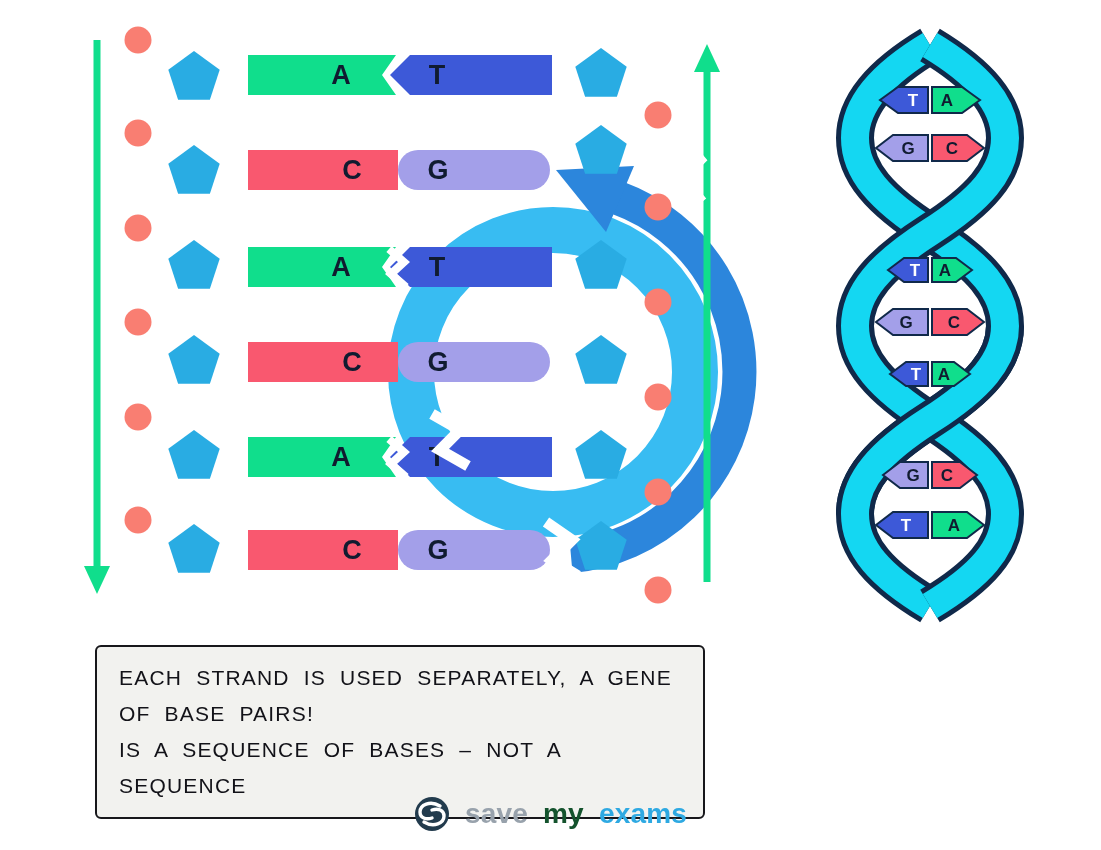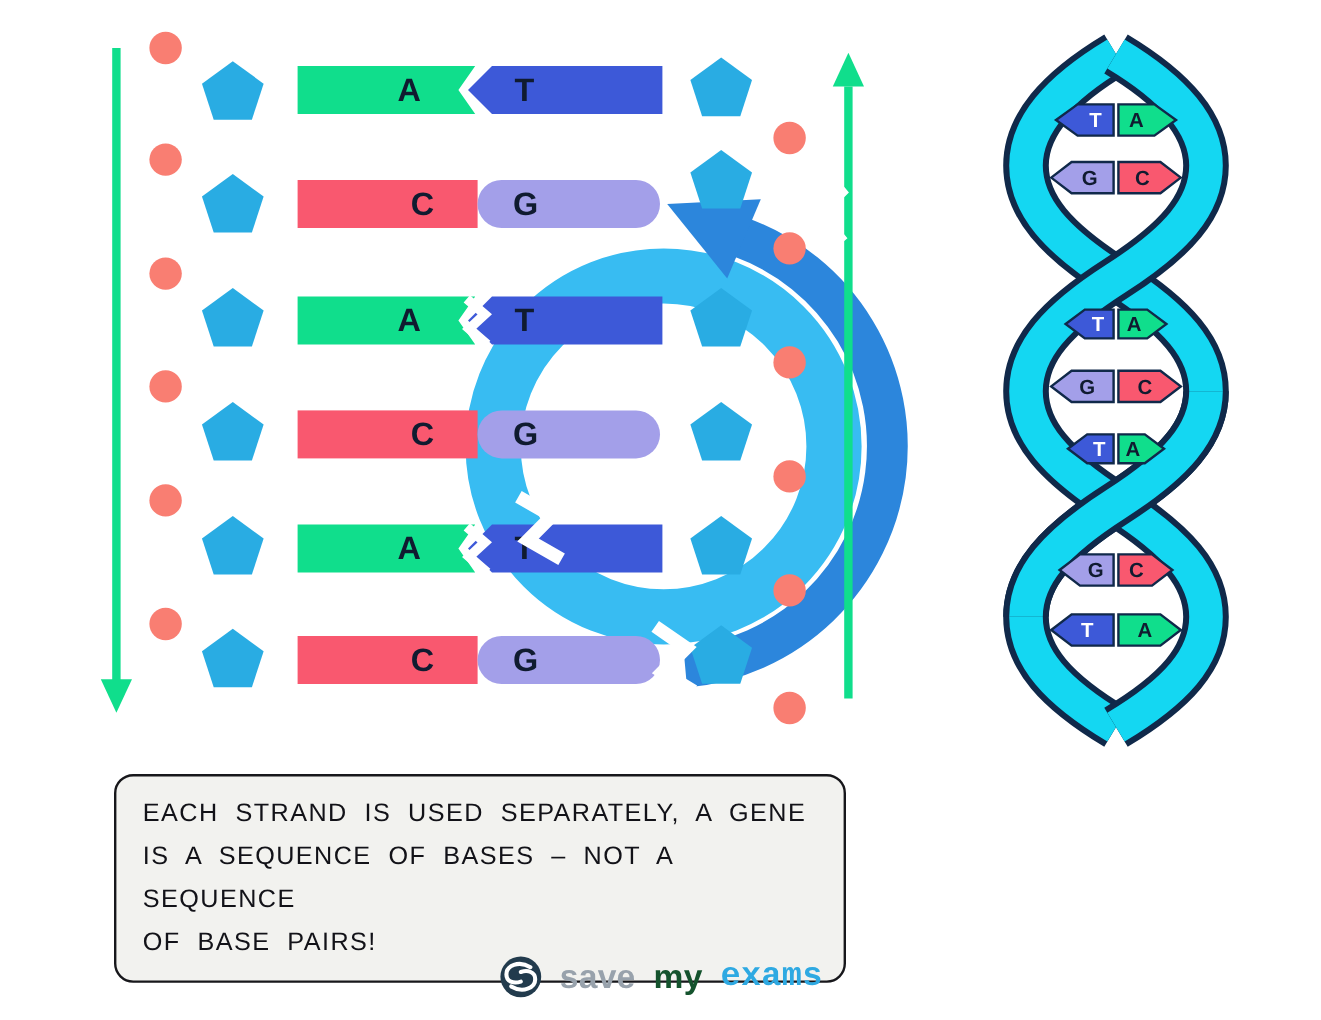--- a/index.html
+++ b/index.html
@@ -30,21 +30,21 @@
   .pl-dark { fill: #101b30; }
   .pl-light { fill: #ffffff; }
 
   .note {
     position: absolute;
     left: 95px;
     top: 645px;
     width: 610px;
     background: #f2f2ef;
     border: 2px solid #17171b;
-    border-radius: 16px;
+    border-radius: 6px;
     padding: 13px 22px;
     font-size: 21px;
     font-weight: 500;
     letter-spacing: 1.2px;
     word-spacing: 7px;
     line-height: 36px;
     color: #121218;
   }
 
   .logo {
@@ -54,21 +54,21 @@
     display: flex;
     align-items: center;
     justify-content: center;
     gap: 15px;
     font-size: 28px;
     font-weight: 700;
     letter-spacing: 0.2px;
   }
   .lg-save  { color: #98a2ac; }
   .lg-my    { color: #14532d; }
-  .lg-exams { color: #2ea9e2; font-family: Liberation Mono, monospace; }
+  .lg-exams { color: #2ea9e2; }
 </style>
 </head>
 <body>
 
 <div class="canvas">
 
 <svg class="diagram" width="1101" height="850" viewBox="0 0 1101 850">
   <defs>
     <polygon id="pent" points="0,-27 25.7,-8.3 15.9,21.8 -15.9,21.8 -25.7,-8.3"></polygon>
   </defs>
@@ -221,22 +221,22 @@
       <text class="pair-letter pl-dark" x="913" y="481">G</text>
       <text class="pair-letter pl-dark" x="947" y="481">C</text>
       <text class="pair-letter pl-light" x="906" y="531">T</text>
       <text class="pair-letter pl-dark" x="954" y="531">A</text>
     </g>
   </g>
 </svg>
 
 <div class="note">
   <div>EACH STRAND IS USED SEPARATELY, A GENE</div>
+  <div>OF BASE PAIRS!</div>
   <div>IS A SEQUENCE OF BASES – NOT A SEQUENCE</div>
-  <div>OF BASE PAIRS!</div>
 </div>
 
 <div class="logo">
   <svg width="36" height="36" viewBox="-18 -18 36 36">
     <circle r="17" fill="#223B4D"></circle>
     <path d="M 8 -8 C -2 -14 -12 -9 -12 -2 C -12 4 -6 6 0 4" fill="none" stroke="#ffffff" stroke-width="3.4" stroke-linecap="round"></path>
     <path d="M -8 8 C 2 14 12 9 12 2 C 12 -4 6 -6 0 -4" fill="none" stroke="#ffffff" stroke-width="3.4" stroke-linecap="round"></path>
   </svg>
   <span class="lg-save">save</span>
       <span class="lg-my">my</span>

